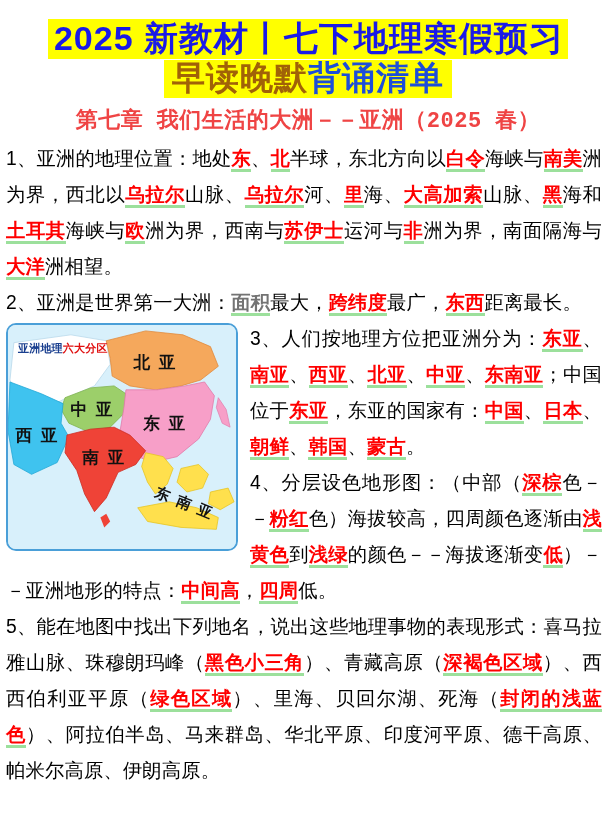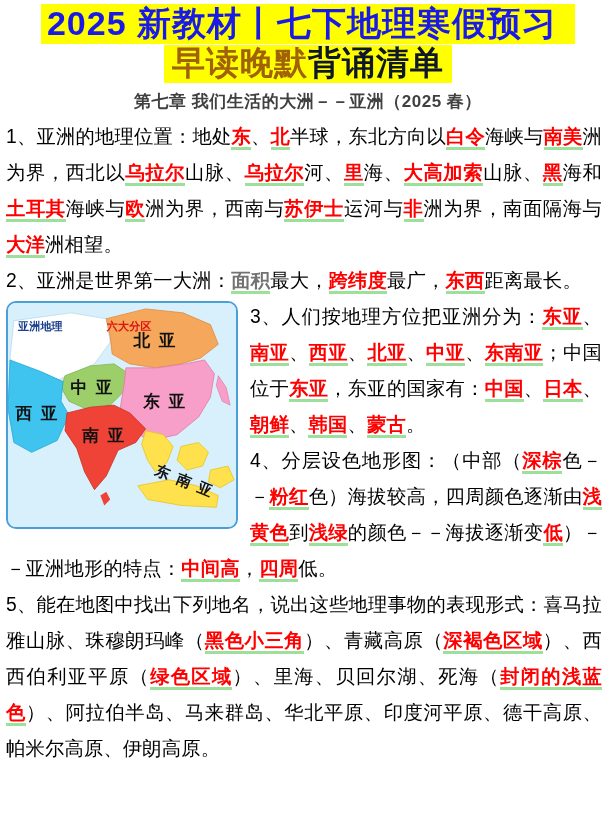--- a/index.html
+++ b/index.html
@@ -15,31 +15,32 @@
   
   .title-wrap{text-align:center;padding-top:4px;}
   .title-line{
     display:inline-block;
     background:#ffff00;
     font-weight:bold;
     letter-spacing:1px;
     line-height:1.08;
     white-space:nowrap;
   }
-  .t1{font-size:34px;color:#1a1ae6;padding:1px 18px 2px 6px;}
+  .t1{font-size:34px;color:#1a1ae6;padding:1px 4px 2px 6px;margin-top:15px;}
   .t2{font-size:33px;padding:0px 8px 3px 8px;margin-top:1px;}
   .t2 .red{color:#a16207;}
-  .t2 .blue{color:#0f172a;}
+  .t2 .blue{color:#1d4ed8;}
   .subtitle{
     text-align:center;
-    color:#404040;
+    color:#ef4444;
     font-weight:bold;
-    font-size:17px;
+    font-size:22px;
     margin-top:7px;
     letter-spacing:0.5px;
+    font-family:Liberation Mono, monospace;
   }
 
   
   .body-text{
     margin:6px 14px 0 6px;
     font-size:19.3px;
     line-height:36px;
     color:#000000;
     text-align:justify;
     text-justify:inter-ideograph;
@@ -68,21 +69,21 @@
   }
   .map-figure svg{display:block;width:100%;height:100%;}
   .map-caption{
     position:absolute;top:5px;left:10px;
     font-size:11px;font-weight:bold;
     font-family:"Liberation Serif","DejaVu Serif",serif;
     white-space:nowrap;
     z-index:5;
   }
   .map-caption .c-blue{color:#1a3f8f;}
-  .map-caption .c-red{color:#e01010;padding-left:44px;}
+  .map-caption .c-red{color:#e01010;}
   .rlabel{
     font-size:17px;font-weight:bold;fill:#111111;
     font-family:"Liberation Sans","DejaVu Sans",sans-serif;
     letter-spacing:2px;
   }
   .rlabel-sm{font-size:15px;}
   .clear{clear:both;}
 </style>
 </head>
 <body>

